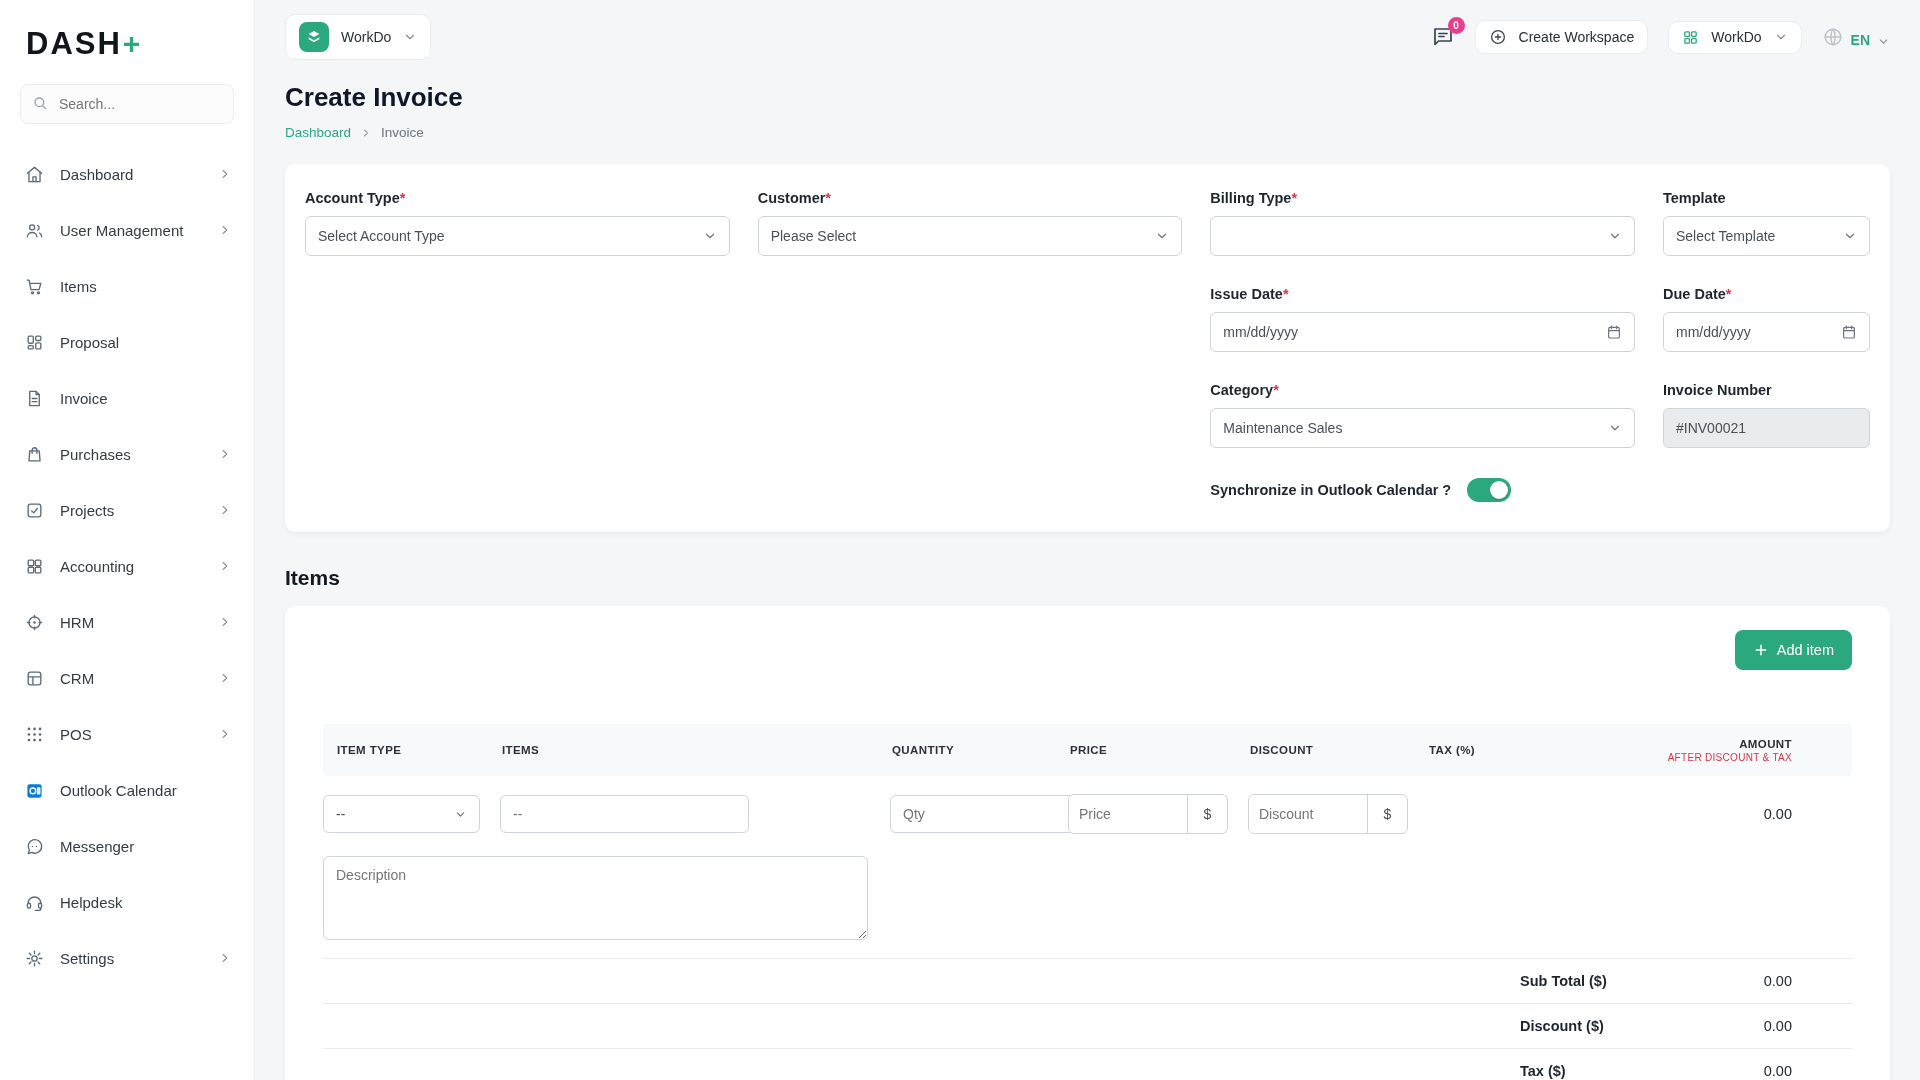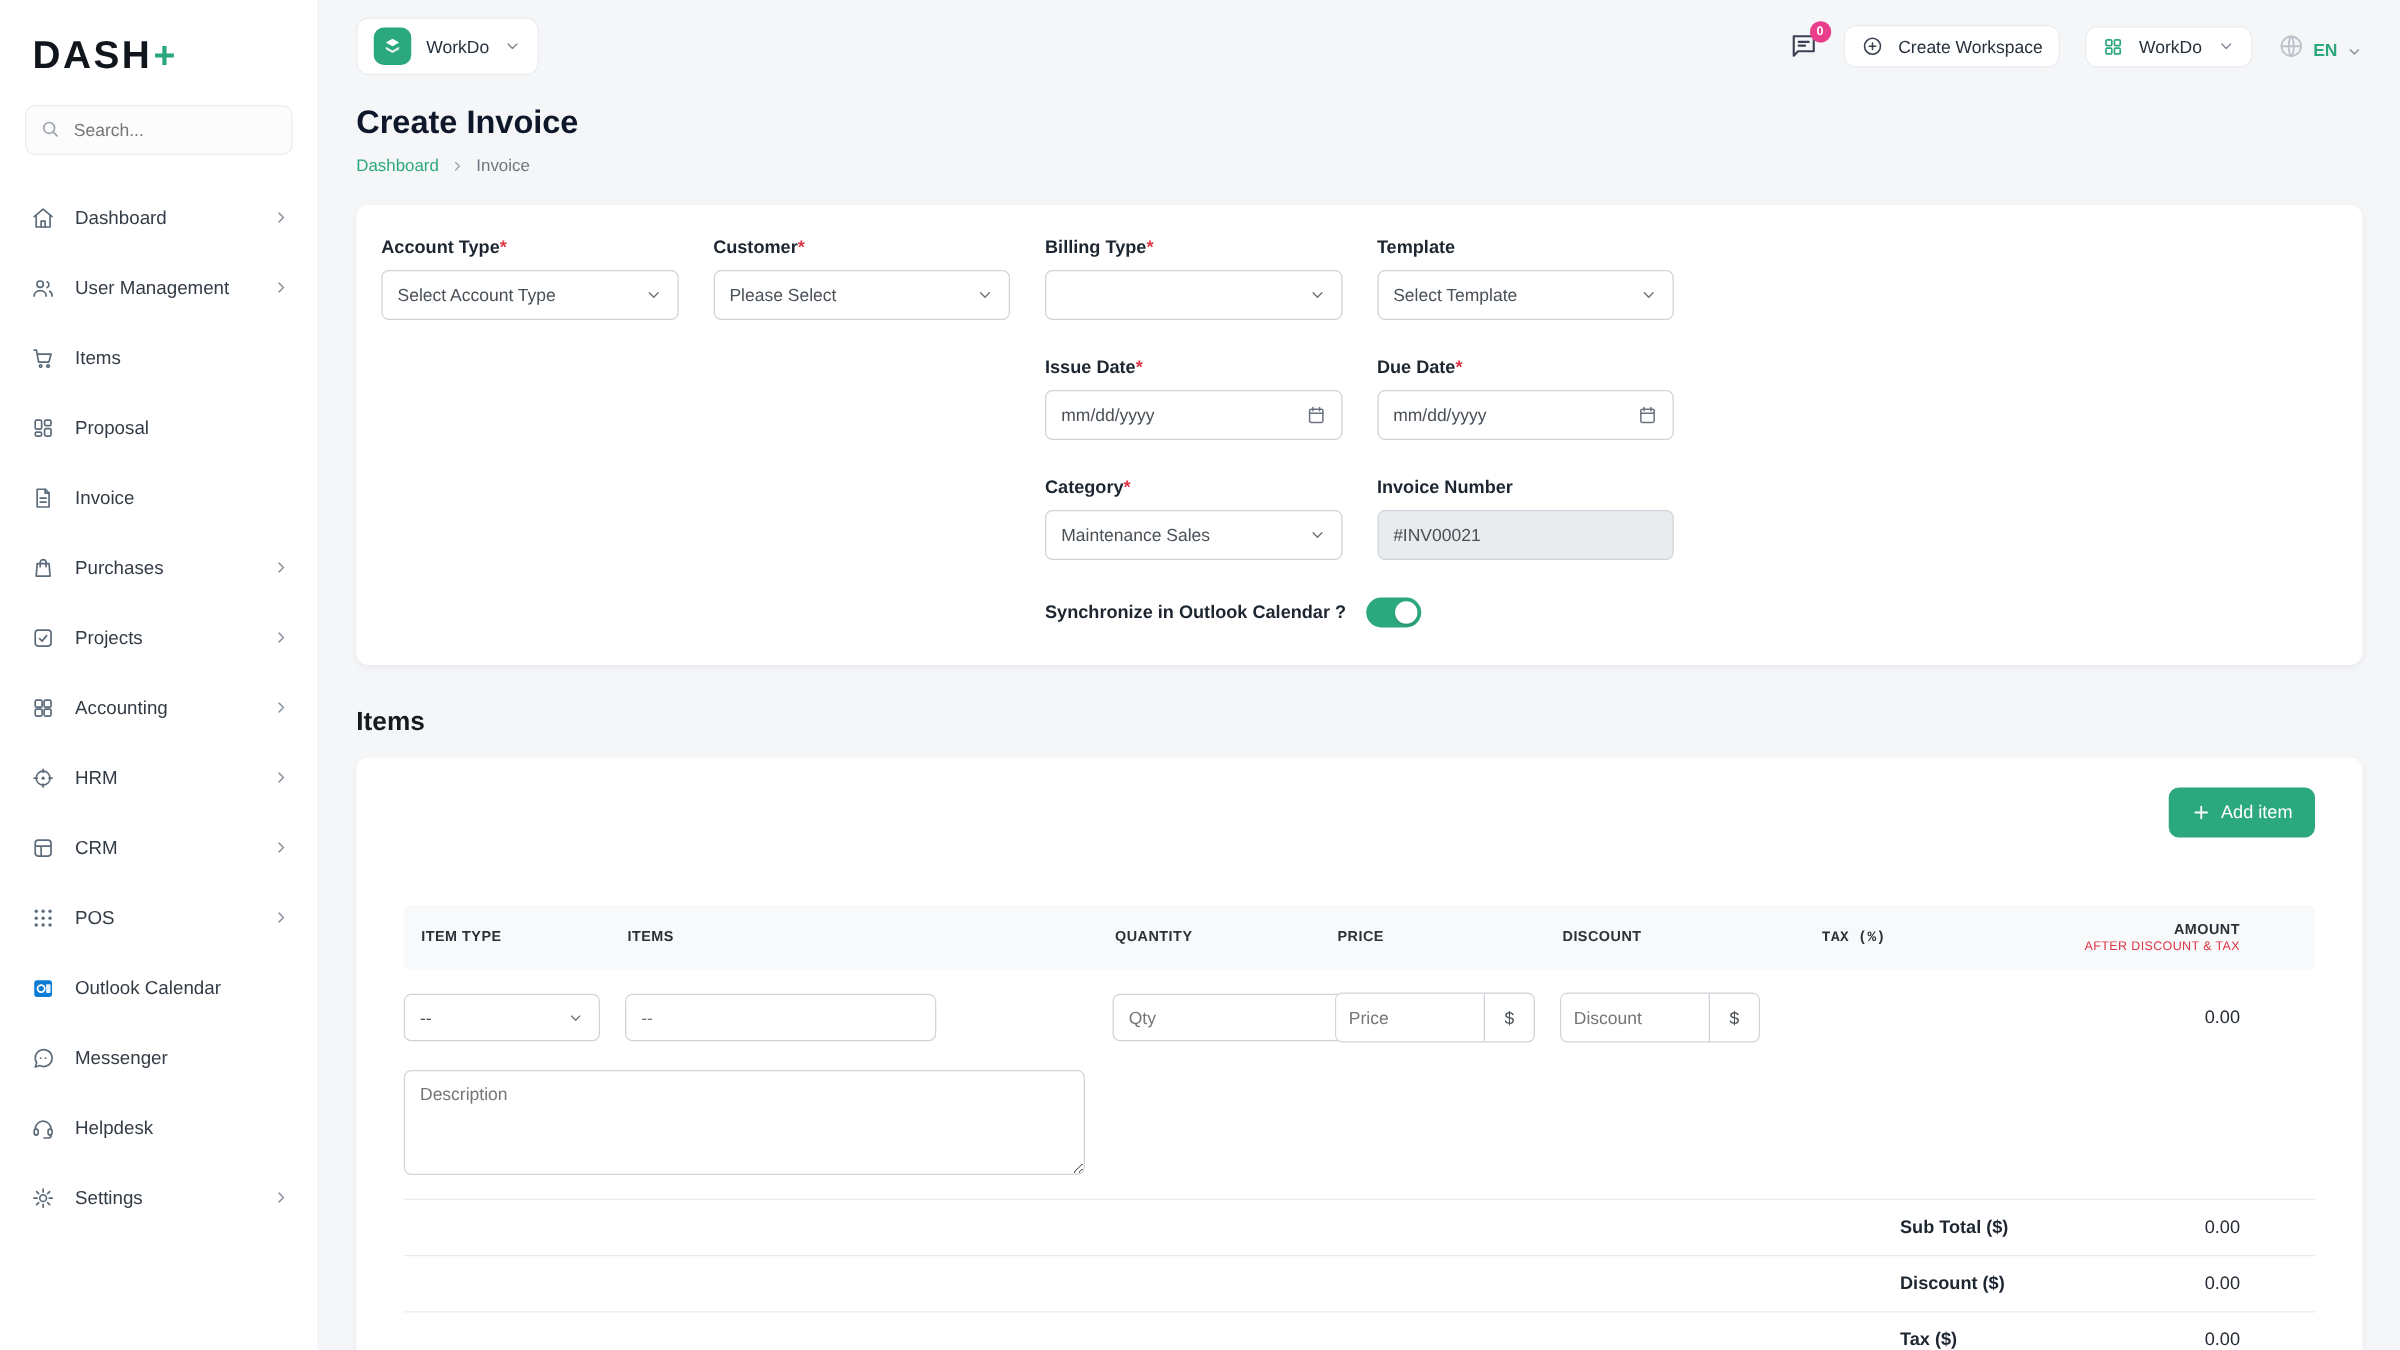--- a/index.html
+++ b/index.html
@@ -40,21 +40,21 @@
 
   .page-title { font-size:26px; font-weight:700; color:#0f172a; margin:8px 0 12px; }
   .breadcrumb { display:flex; align-items:center; gap:9px; font-size:13.5px; color:#6c757d; margin-bottom:24px; }
   .breadcrumb-link { color:#2ca87f; cursor:pointer; }
   .bc-sep { color:#9aa3ac; display:flex; }
 
   .card { background:#fff; border-radius:10px; box-shadow:0 2px 5px rgba(21,26,32,.05); }
 
   
   .form-card { padding:26px 20px 30px; }
-  .form-grid { display:grid; grid-template-columns:repeat(6,1fr); column-gap:28px; row-gap:30px; }
+  .form-grid { display:grid; grid-template-columns:repeat(3,1fr); column-gap:28px; row-gap:30px; }
   .f-account{grid-column:1;grid-row:1}.f-customer{grid-column:2;grid-row:1}
   .f-billing{grid-column:3;grid-row:1}.f-template{grid-column:4;grid-row:1}
   .f-issue{grid-column:3;grid-row:2}.f-due{grid-column:4;grid-row:2}
   .f-category{grid-column:3;grid-row:3}.f-invnum{grid-column:4;grid-row:3}
   .f-sync{grid-column:3 / 5;grid-row:4}
   .f-label { display:block; font-size:14.5px; font-weight:600; color:#1d2630; margin-bottom:10px; }
   .req { color:#dc3545; }
   .select, .date-input, .text-input { height:40px; width:100%; border:1px solid #ced4da; border-radius:6px; background:#fff; display:flex; align-items:center; justify-content:space-between; padding:0 12px; font-size:14px; color:#495057; cursor:pointer; }
   .text-input { cursor:text; font-family:inherit; outline:none; }
   .text-input.readonly { background:#e9ecef; }
@@ -68,21 +68,21 @@
   .items-heading { font-size:21px; font-weight:700; color:#141a20; margin:34px 0 16px; }
   .items-card { padding:24px 38px 0; }
   .additem-row { display:flex; justify-content:flex-end; }
   .btn-add { background:#2ca87f; border:none; color:#fff; height:40px; padding:0 18px; border-radius:8px; display:inline-flex; align-items:center; gap:8px; font-size:14.5px; font-weight:500; cursor:pointer; font-family:inherit; }
   .btn-add .plus { display:flex; }
 
   .tbl-grid { display:grid; grid-template-columns:157px 370px 158px 160px 159px 110px 1fr; column-gap:20px; }
   .t-head { margin-top:54px; background:#f8f9fa; border-radius:4px; min-height:52px; align-items:center; padding:8px 0; }
   .th { font-size:11.5px; font-weight:700; letter-spacing:.4px; color:#2a3138; padding-left:2px; }
   .th-itemtype { padding-left:14px; }
-  .th-tax { text-align:center;font-family:Liberation Mono, monospace; }
+  .th-tax { text-align:left; }
   .th-amount { text-align:right; padding-right:60px; }
   .th-sub { display:block; font-size:10px; font-weight:400; color:#dc3545; margin-top:2px; letter-spacing:.3px; }
 
   .t-row { margin-top:18px; align-items:center; }
   .mini-select { width:157px; height:38px; border:1px solid #ced4da; border-radius:6px; background:#fff; display:flex; align-items:center; justify-content:space-between; padding:0 12px; font-size:14px; color:#495057; cursor:pointer; }
   .cell-input { height:38px; border:1px solid #ced4da; border-radius:6px; padding:0 12px; font-size:14px; color:#495057; outline:none; font-family:inherit; background:#fff; }
   .items-input { width:249px; }
   .qty-input { width:191px; }
   .group { display:flex; width:160px; border:1px solid #ced4da; border-radius:6px; overflow:hidden; background:#fff; }
   .group input { border:none; flex:1; min-width:0; height:38px; padding:0 10px; font-size:14px; color:#495057; outline:none; font-family:inherit; }

